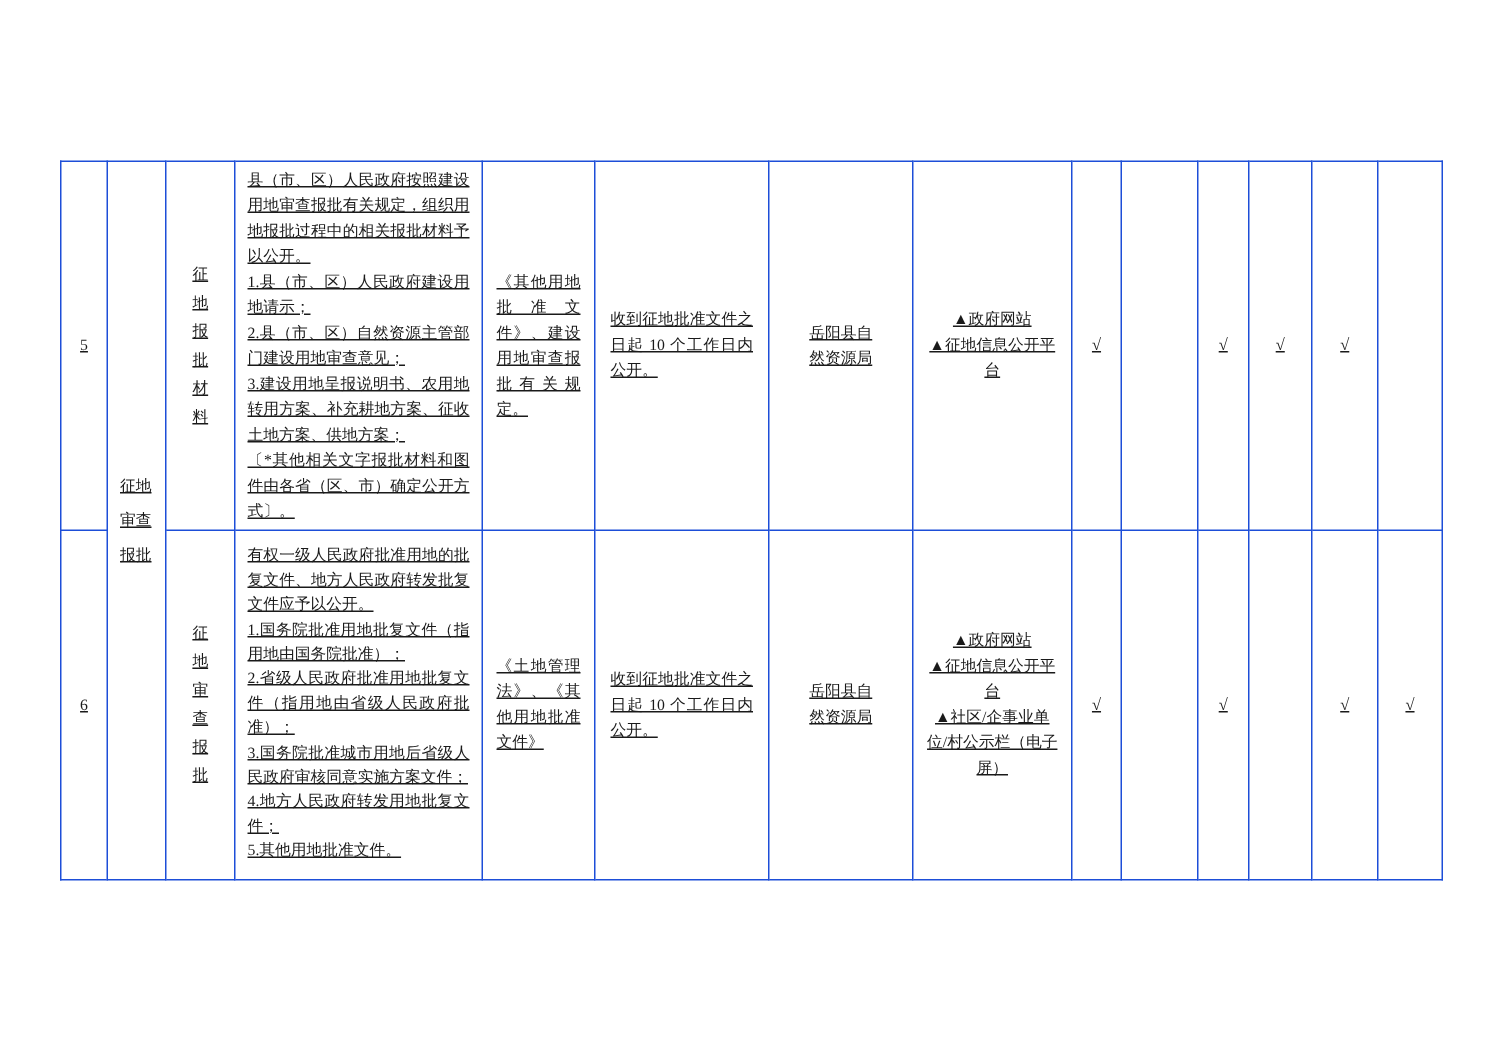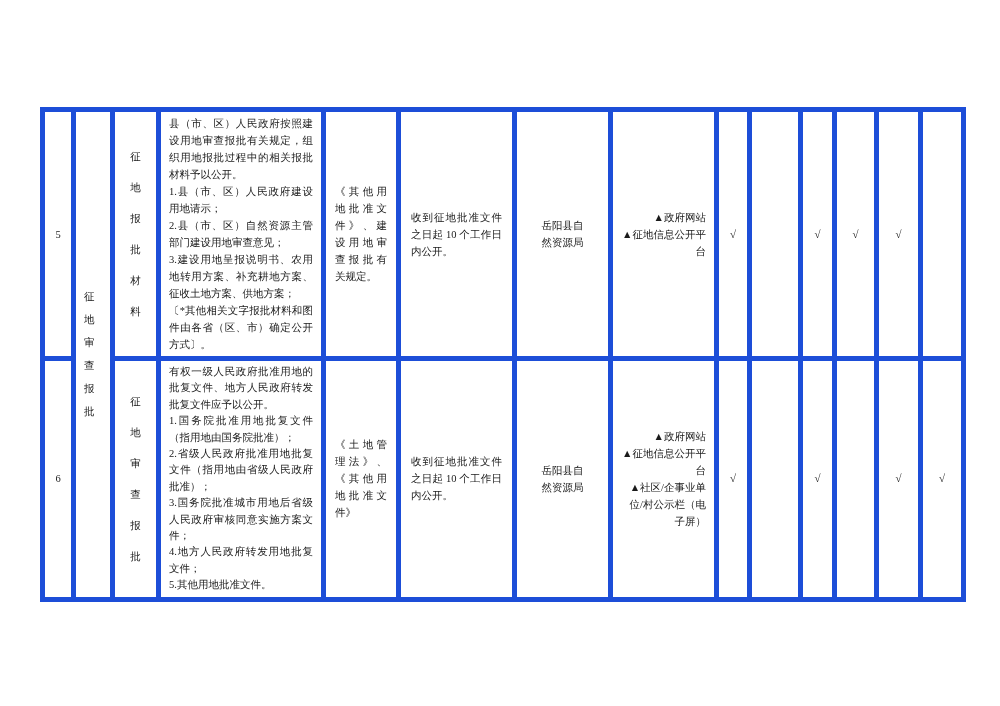--- a/index.html
+++ b/index.html
@@ -20,40 +20,41 @@
   }
   table.doc-table {
     position: absolute;
     left: 40px;
     top: 107px;
     border-collapse: collapse;
     table-layout: fixed;
     width: 921px;
   }
   td {
-    border: 5px solid #1d4ed8;
+    border: 1px solid #1d4ed8;
     padding: 0;
     vertical-align: middle;
     font-size: 10.5px;
     line-height: 17px;
     color: #1a1a1a;
     overflow: hidden;
     word-break: break-all;
+    text-decoration: underline;
   }
   tr.row-5 { height: 246px; }
   tr.row-6 { height: 233px; }
   .c-idx { text-align: center; }
   .c-cat { text-align: left; line-height: 23px; padding: 0 8px; }
-  .c-item { text-align: center; line-height: 31px; padding: 0 14px; }
+  .c-item { text-align: center; line-height: 19px; padding: 0 14px; }
   .c-content { text-align: justify; padding: 3px 8px; white-space: pre-line; }
   .row-6 .c-content { line-height: 16.4px; }
   .c-basis { text-align: justify; padding: 0 9px; white-space: pre-line; }
   .c-time { text-align: justify; padding: 0 10px; }
   .c-dept { text-align: center; padding: 0 24px; }
-  .c-platform { text-align: right; padding: 0 8px; white-space: pre-line; }
+  .c-platform { text-align: center; padding: 0 8px; white-space: pre-line; }
   .c-check { text-align: center; font-size: 11px; }
 </style>
 </head>
 <body>
 
 <div class="page">
   <table class="doc-table">
     <colgroup>
       <col style="width:31px">
       <col style="width:39px">

